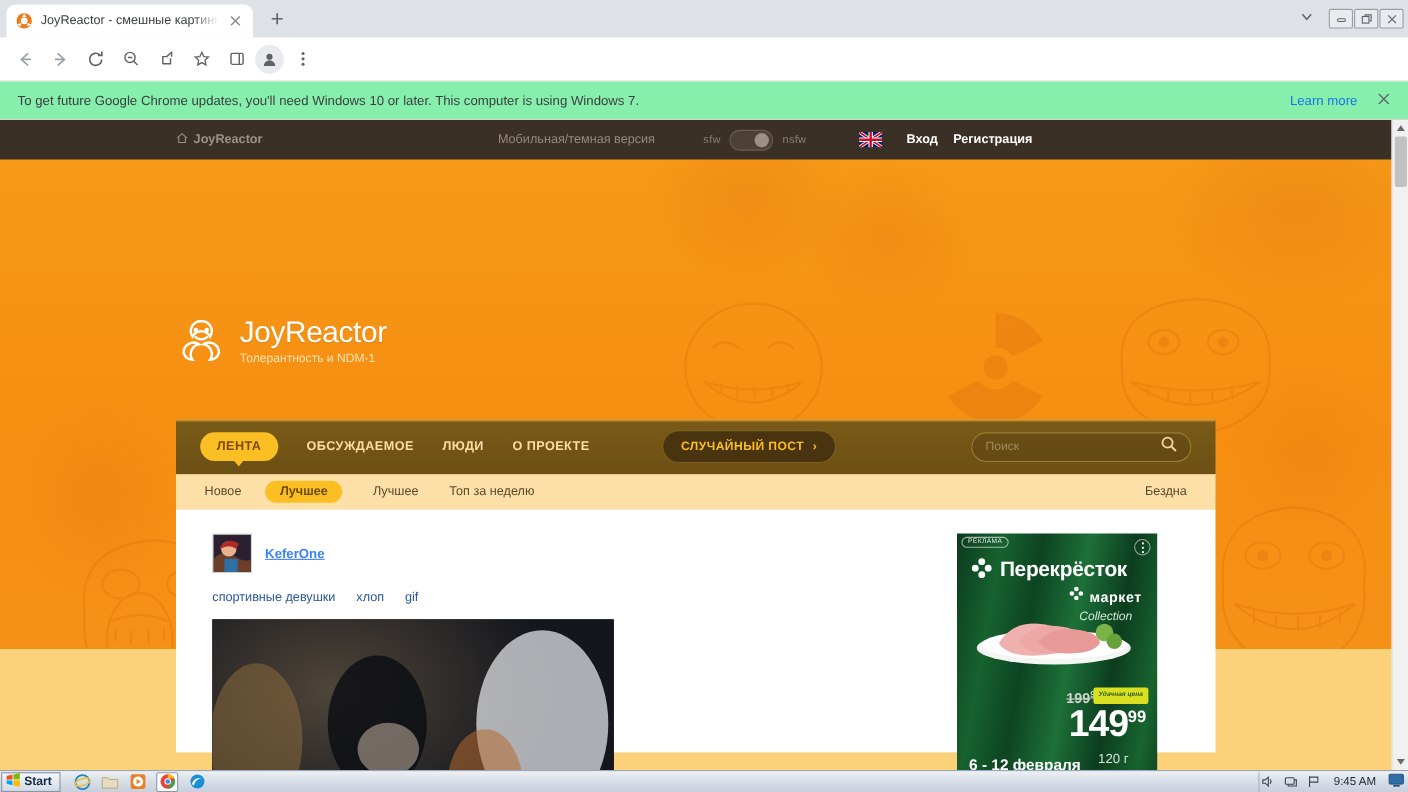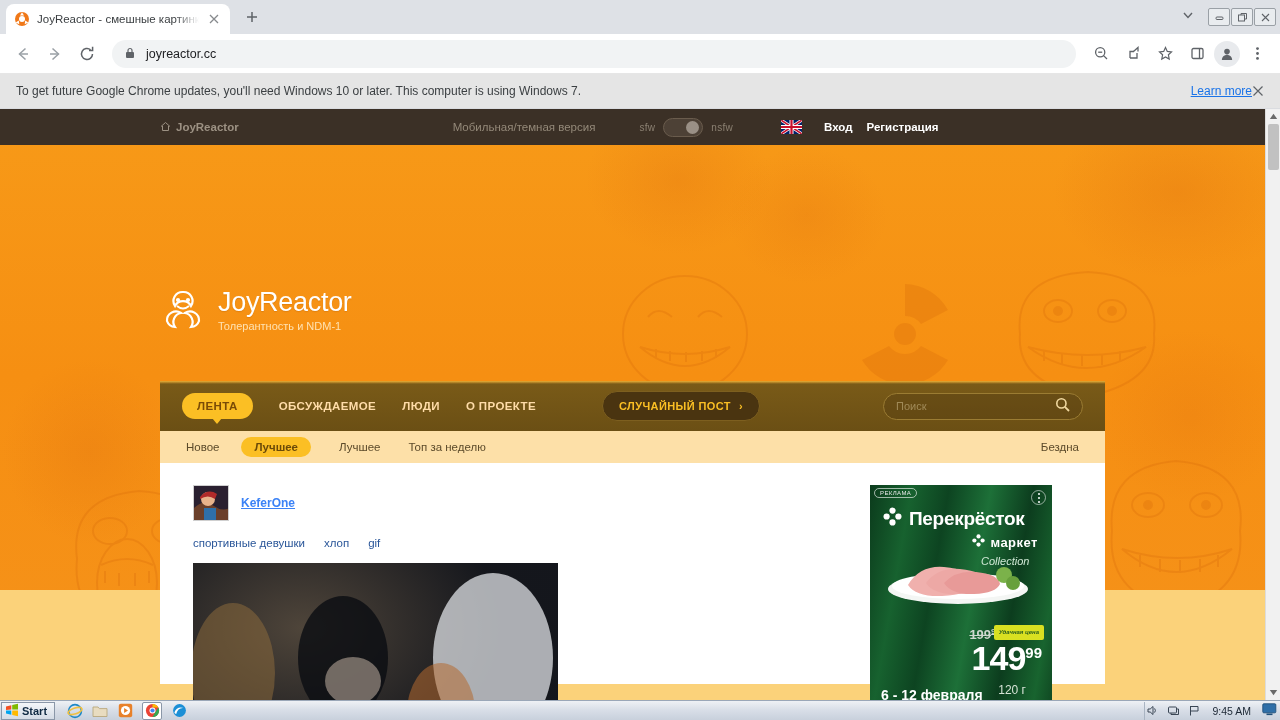--- a/index.html
+++ b/index.html
@@ -58,25 +58,25 @@
   }
   .omnibox-url { font-size: 12.5px; color: #202124; }
   .tb-right { display: flex; align-items: center; gap: 2px; }
   .avatar-btn {
     width: 26px; height: 26px; border-radius: 50%; background: #e8eaed;
     display: flex; align-items: center; justify-content: center;
   }
 
   
   .infobar {
-    height: 35px; background: #e5e5e5; border-bottom: 1px solid #dadce0;
+    height: 35px; background: #86efac; border-bottom: 1px solid #dadce0;
     display: flex; align-items: center; padding: 0 16px; font-size: 12px; color: #3c4043;
   }
   .infobar-spacer { flex: 1; }
-  .infobar-link { color: #1a73e8; text-decoration: underline; font-size: 12px; }
+  .infobar-link { color: #1a73e8; font-size: 12px; margin-right: 18px; }
   .infobar-close { font-size: 15px; color: #5f6368; line-height: 1; }
 
   
   .viewport { position: relative; width: 1280px; height: 591px; overflow: hidden; background: #f5971e; }
 
   .page-bg {
     position: absolute; inset: 0;
     background:
       radial-gradient(ellipse 200px 140px at 92% 14%, rgba(222,110,15,.30), transparent 62%),
       radial-gradient(ellipse 150px 120px at 53% 12%, rgba(222,110,15,.26), transparent 62%),
@@ -337,29 +337,20 @@
       <svg width="18" height="18" viewBox="0 0 18 18">
           <path d="M6.5 3.5 L12.5 9 L6.5 14.5" stroke="#9aa0a6" stroke-width="1.5" fill="none"></path>
           <path d="M4 9 H12.5" stroke="#9aa0a6" stroke-width="1.5"></path>
         </svg>
     </div>
     <div class="tb-btn">
       <svg width="18" height="18" viewBox="0 0 18 18">
         <path d="M14.5 9 A5.5 5.5 0 1 1 12.6 4.8" stroke="#5f6368" stroke-width="1.5" fill="none"></path>
         <path d="M14.6 1.8 V5.4 H11" stroke="#5f6368" stroke-width="1.5" fill="none"></path>
       </svg>
-    </div>
-    <div class="omnibox">
-      <span>
-        <svg width="12" height="12" viewBox="0 0 12 12">
-            <rect x="2" y="5" width="8" height="6" rx="1" fill="#5f6368"></rect>
-            <path d="M4 5 V3.5 A2 2 0 0 1 8 3.5 V5" stroke="#5f6368" stroke-width="1.2" fill="none"></path>
-          </svg>
-      </span>
-      <span class="omnibox-url">joyreactor.cc</span>
     </div>
     <div class="tb-right">
       <div class="tb-btn">
         <svg width="17" height="17" viewBox="0 0 17 17">
             <circle cx="7.2" cy="7.2" r="4.6" fill="none" stroke="#5f6368" stroke-width="1.3"></circle>
             <path d="M5.2 7.2 H9.2" stroke="#5f6368" stroke-width="1.3"></path>
             <path d="M10.6 10.6 L14 14" stroke="#5f6368" stroke-width="1.3"></path>
           </svg>
       </div>
       <div class="tb-btn">

